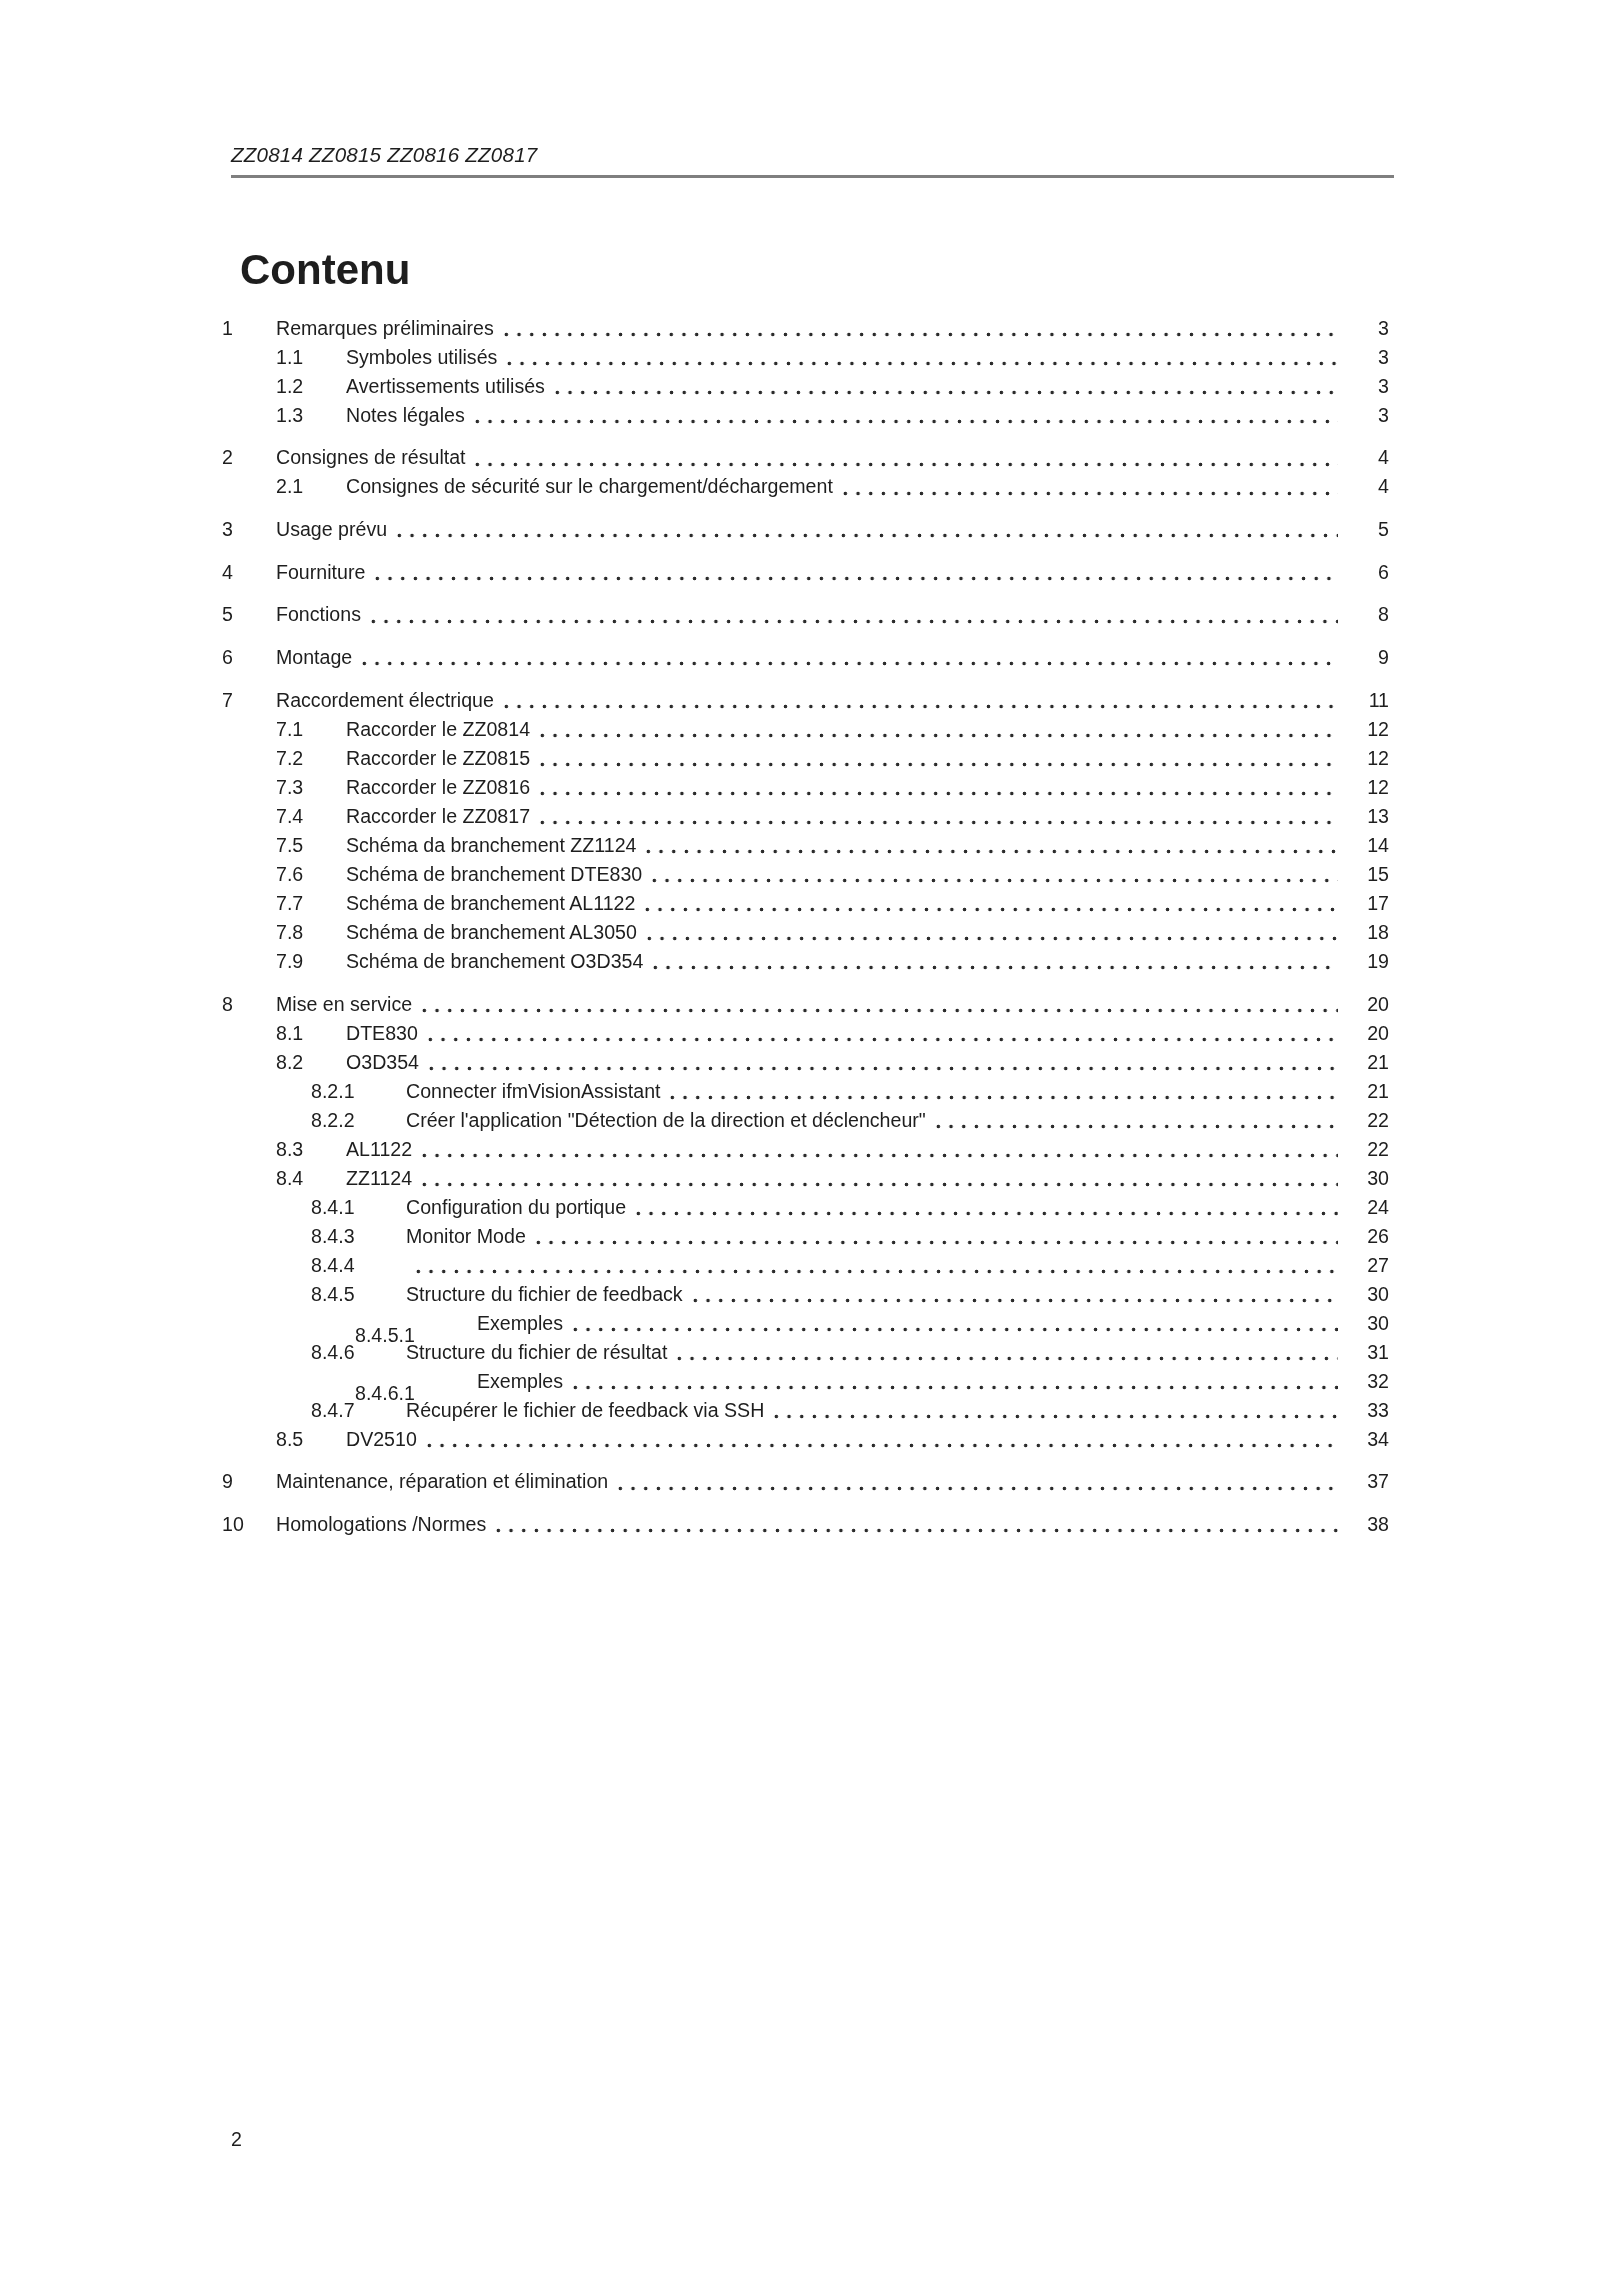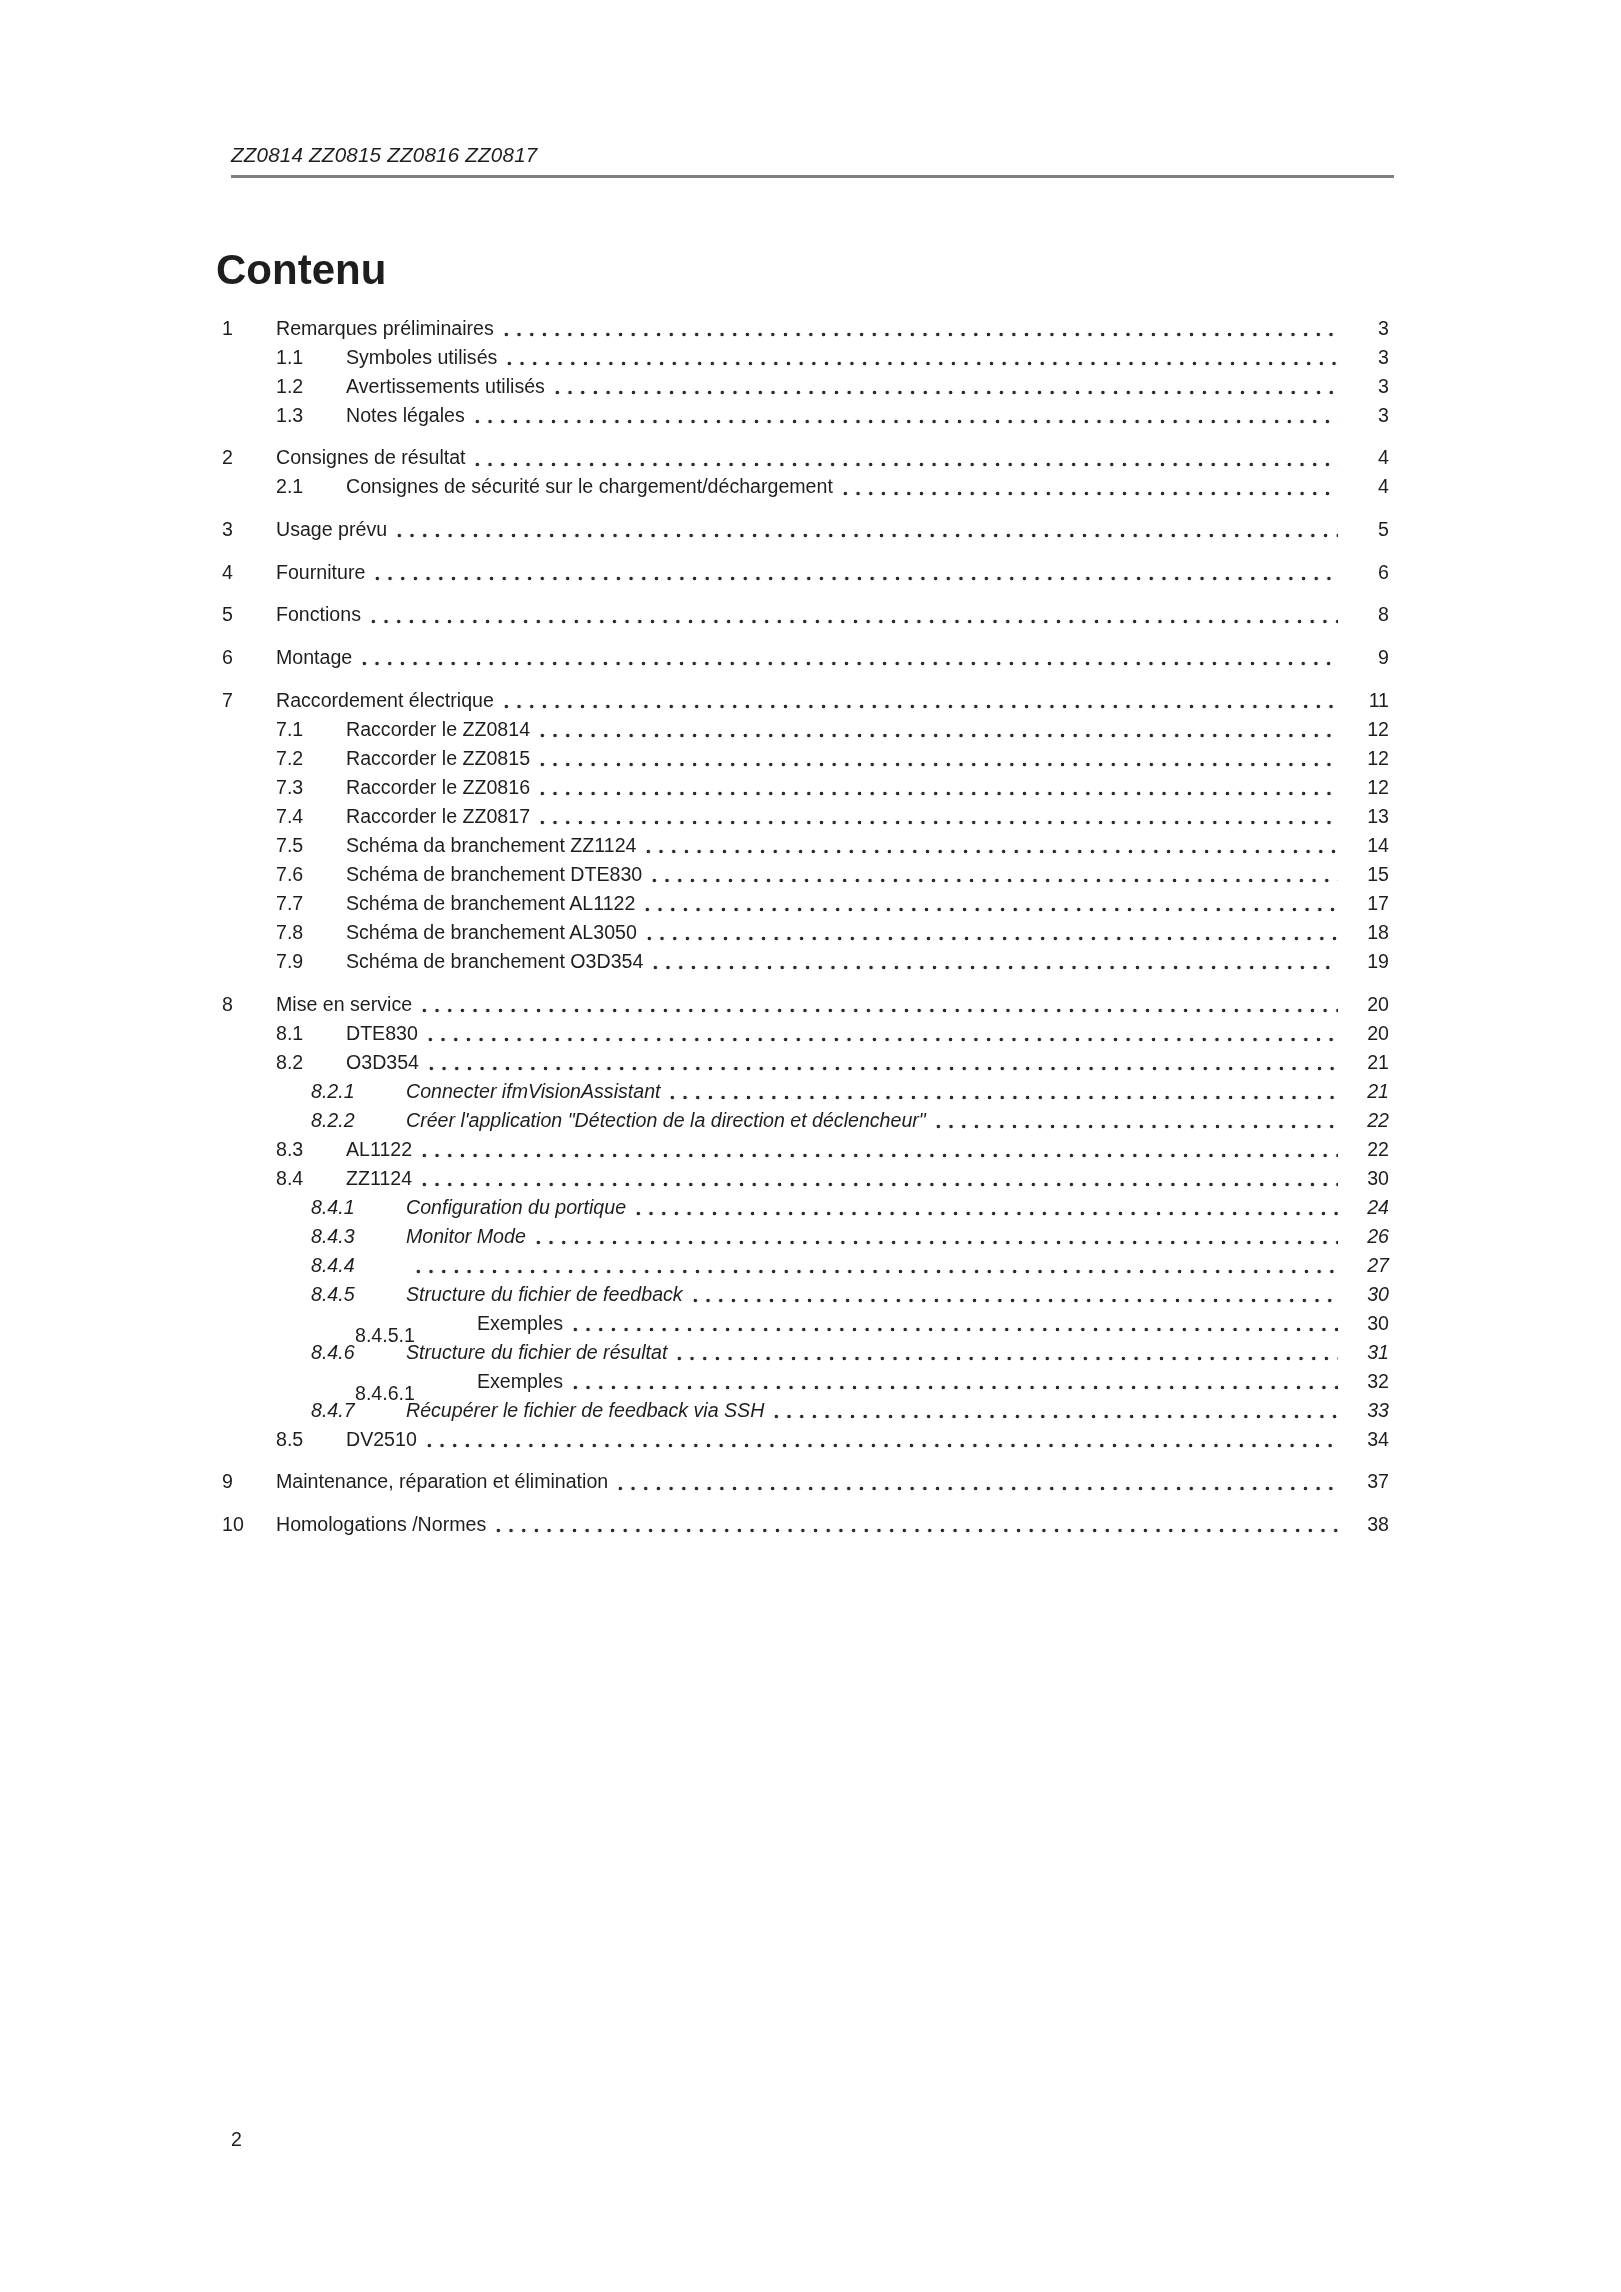--- a/index.html
+++ b/index.html
@@ -13,35 +13,35 @@
   .doc-header {
     position: absolute; left: 231px; top: 143px; width: 1163px;
   }
   .doc-header .codes {
     font-size: 20.6px; line-height: 23.5px; letter-spacing: 0.2px; font-style: italic;
   }
   .doc-header .rule {
     margin-top: 8.8px; height: 2.9px; background: var(--rule-color, #7f7f7f);
   }
   .page-title {
-    position: absolute; left: 216px; top: 246px;
+    position: absolute; left: 240px; top: 246px;
     font-size: 42px; font-weight: 700; letter-spacing: 0px;
   }
   .toc {
     position: absolute; left: 222px; top: 300px; width: 1167px;
   }
   .toc-row {
     display: flex; height: 29px; line-height: 29px;
     font-size: 19.6px; white-space: nowrap;
   }
   .toc-row.group-start { margin-top: 13.7px; }
   .toc-row .num { flex: none; }
   .l0 { padding-left: 0; }   .l0 .num { width: 54px; }
   .l1 { padding-left: 54px; }  .l1 .num { width: 70px; }
-  .l2 { padding-left: 89px; font-style: italic; }  .l2 .num { width: 95px; }
+  .l2 { padding-left: 89px; }  .l2 .num { width: 95px; }
   .l3 { padding-left: 133px; } .l3 .num { width: 122px; margin-top: 12px; }
   .toc-row .title { flex: none; }
   .toc-row .leader {
     flex: 1; min-width: 11.8px;
     margin-left: 5.9px; margin-right: 2px;
     background-image: radial-gradient(circle, var(--dot-color, #2b2b2b) 1.8px, transparent 2px);
     background-size: 12.7px 8.8px;
     background-repeat: repeat-x;
     background-position: left bottom 3.9px;
   }

